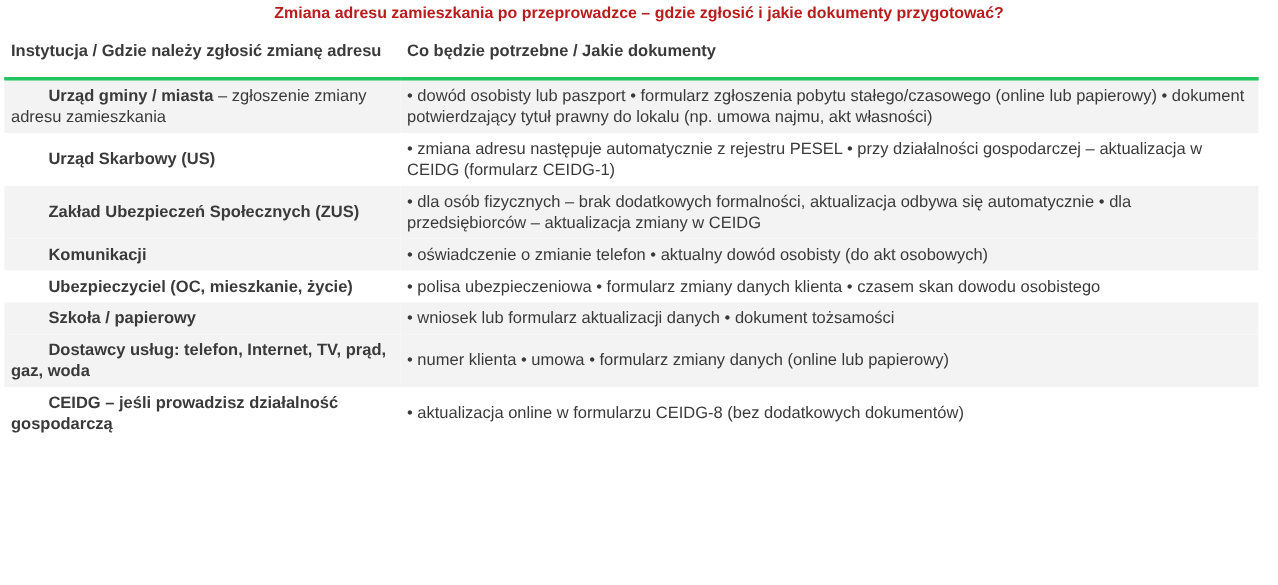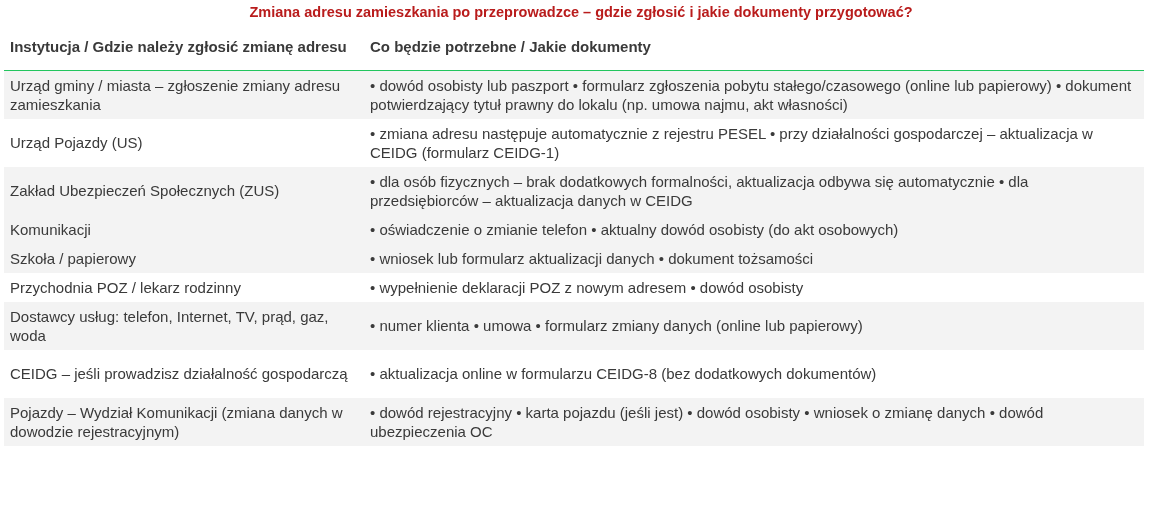--- a/index.html
+++ b/index.html
@@ -42,31 +42,31 @@
   }
   col.c1 { width: 360px; }
   col.c2 { width: 780px; }
   thead th {
     text-align: left;
     font-weight: bold;
     vertical-align: middle;
     padding: 3px 6px 4px 6px;
     height: 39px;
     color: #3a3a3a;
-    border-bottom: 1px solid #22c55e;
+    border-bottom: 3px solid #22c55e;
   }
   tbody td {
     vertical-align: middle;
     padding: 4px 6px 5px 6px;
   }
   tbody tr.odd td { background: #f3f3f3; }
   tbody tr.even td { background: #ffffff; }
   tbody tr.two td { height: 39px; }
   tbody tr.one td { height: 20px; }
-  .inst-bold { font-weight: normal; }
+  .inst-bold { font-weight: bold; margin-left: 34px; }
   .inst-rest { font-weight: normal; }
 </style>
 </head>
 <body>
 
 <div class="wrap">
   <div class="title">Zmiana adresu zamieszkania po przeprowadzce – gdzie zgłosić i jakie dokumenty przygotować?</div>
 
   <table>
     <colgroup>
@@ -78,46 +78,42 @@
         <th>Instytucja / Gdzie należy zgłosić zmianę adresu</th>
         <th>Co będzie potrzebne / Jakie dokumenty</th>
       </tr>
     </thead>
     <tbody>
       <tr class="odd two">
         <td><span class="inst-bold">Urząd gminy / miasta</span><span class="inst-rest"> – zgłoszenie zmiany adresu zamieszkania</span></td>
         <td>• dowód osobisty lub paszport • formularz zgłoszenia pobytu stałego/czasowego (online lub papierowy) • dokument potwierdzający tytuł prawny do lokalu (np. umowa najmu, akt własności)</td>
       </tr>
       <tr class="even two">
-        <td><span class="inst-bold">Urząd Pojazdy (US)</span><span class="inst-rest"></span></td>
+        <td><span class="inst-bold">Urząd Skarbowy (US)</span><span class="inst-rest"></span></td>
         <td>• zmiana adresu następuje automatycznie z rejestru PESEL • przy działalności gospodarczej – aktualizacja w CEIDG (formularz CEIDG-1)</td>
       </tr>
       <tr class="odd two">
         <td><span class="inst-bold">Zakład Ubezpieczeń Społecznych (ZUS)</span><span class="inst-rest"></span></td>
-        <td>• dla osób fizycznych – brak dodatkowych formalności, aktualizacja odbywa się automatycznie • dla przedsiębiorców – aktualizacja danych w CEIDG</td>
+        <td>• dla osób fizycznych – brak dodatkowych formalności, aktualizacja odbywa się automatycznie • dla przedsiębiorców – aktualizacja zmiany w CEIDG</td>
       </tr>
       <tr class="odd one">
         <td><span class="inst-bold">Komunikacji</span><span class="inst-rest"></span></td>
         <td>• oświadczenie o zmianie telefon • aktualny dowód osobisty (do akt osobowych)</td>
       </tr>
+      <tr class="even one">
+        <td><span class="inst-bold">Ubezpieczyciel (OC, mieszkanie, życie)</span><span class="inst-rest"></span></td>
+        <td>• polisa ubezpieczeniowa • formularz zmiany danych klienta • czasem skan dowodu osobistego</td>
+      </tr>
       <tr class="odd one">
         <td><span class="inst-bold">Szkoła / papierowy</span><span class="inst-rest"></span></td>
         <td>• wniosek lub formularz aktualizacji danych • dokument tożsamości</td>
-      </tr>
-      <tr class="even one">
-        <td><span class="inst-bold">Przychodnia POZ / lekarz rodzinny</span><span class="inst-rest"></span></td>
-        <td>• wypełnienie deklaracji POZ z nowym adresem • dowód osobisty</td>
       </tr>
       <tr class="odd two">
         <td><span class="inst-bold">Dostawcy usług: telefon, Internet, TV, prąd, gaz, woda</span><span class="inst-rest"></span></td>
         <td>• numer klienta • umowa • formularz zmiany danych (online lub papierowy)</td>
       </tr>
       <tr class="even two">
         <td><span class="inst-bold">CEIDG – jeśli prowadzisz działalność gospodarczą</span><span class="inst-rest"></span></td>
         <td>• aktualizacja online w formularzu CEIDG-8 (bez dodatkowych dokumentów)</td>
       </tr>
-      <tr class="odd two">
-        <td><span class="inst-bold">Pojazdy – Wydział Komunikacji</span><span class="inst-rest"> (zmiana danych w dowodzie rejestracyjnym)</span></td>
-        <td>• dowód rejestracyjny • karta pojazdu (jeśli jest) • dowód osobisty • wniosek o zmianę danych • dowód ubezpieczenia OC</td>
-      </tr>
     </tbody>
   </table>
 </div>
 
 </body></html>

